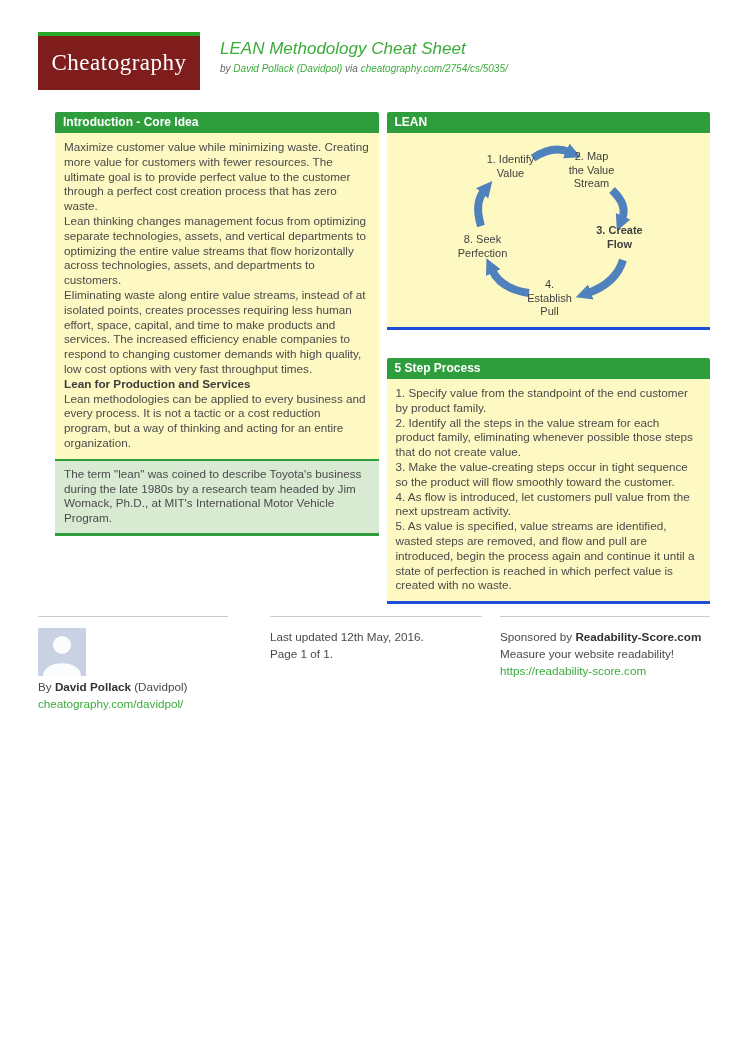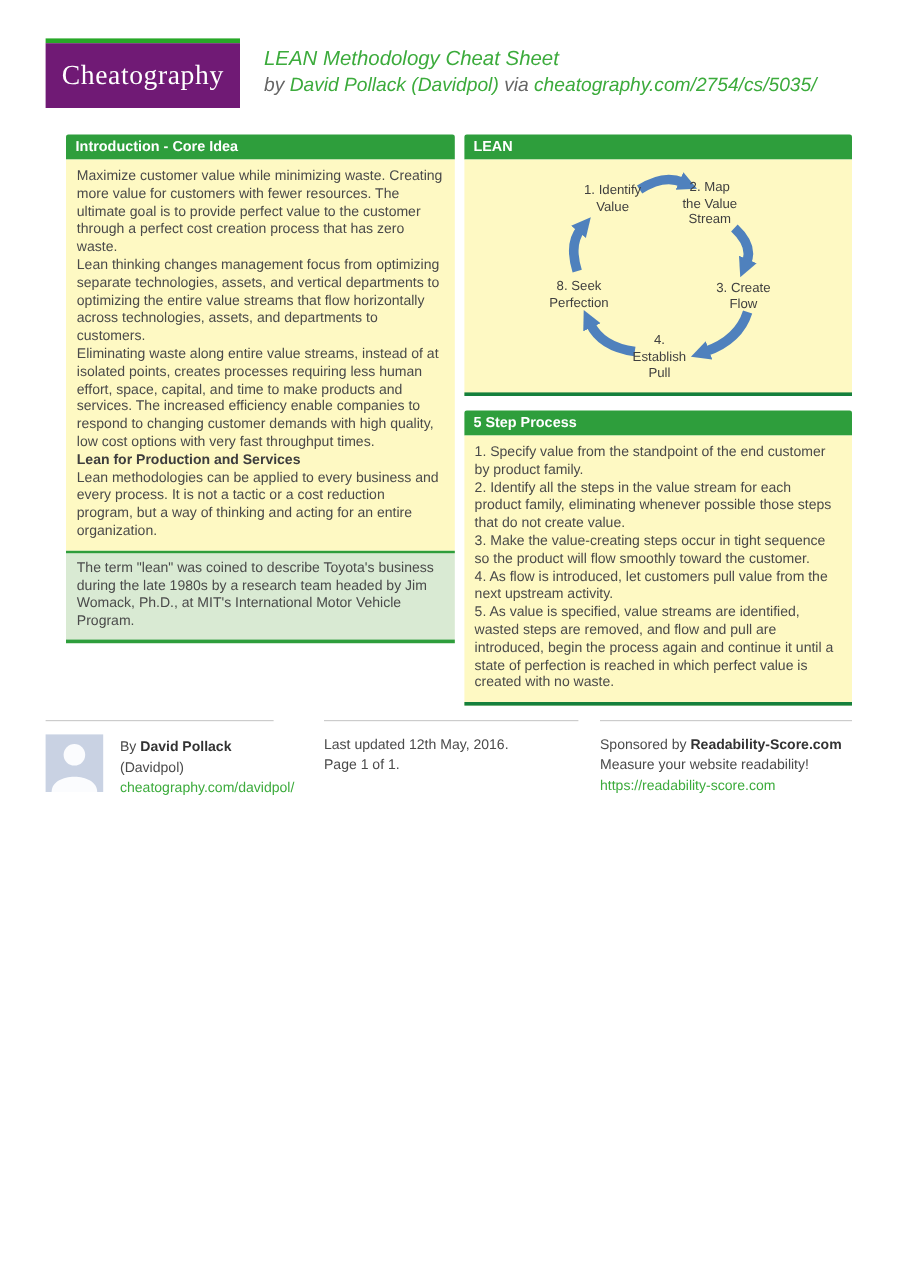--- a/index.html
+++ b/index.html
@@ -4,61 +4,61 @@
 <style>
   * { margin:0; padding:0; box-sizing:border-box; }
   html,body { background:#fff; }
   body { width:750px; height:1061px; position:relative; font-family:"Liberation Sans", sans-serif; }
   .page { width:750px; height:1061px; background:#fff; padding:32px 40px 0 38px; overflow:hidden; }
 
   
   .masthead { display:flex; align-items:flex-start; margin-bottom:22px; }
   .logo { width:162px; cursor:pointer; }
   .logo-bar { height:4px; background:#28A828; }
-  .logo-box { height:54px; background:#701a75; display:flex; align-items:center; justify-content:center; }
+  .logo-box { height:54px; background:#7f1d1d; display:flex; align-items:center; justify-content:center; }
   .logo-text { color:#fff; font-family:"Liberation Serif", serif; font-size:23px; letter-spacing:0.5px; }
   .title-block { margin-left:20px; padding-top:6px;font-style:italic; }
   .sheet-title { color:#3CAB3C; font-size:17px; font-weight:normal; line-height:22px; }
-  .byline { color:#666; font-size:16px; margin-top:3px; }
+  .byline { color:#666; font-size:10px; margin-top:3px; }
   .green-link { color:#3CAB3C; text-decoration:none; cursor:pointer; }
 
   
   .columns { display:flex; gap:8px; align-items:flex-start;padding-left:17px; }
   .col { width:332px; display:flex; flex-direction:column; }
   .panel-header { background:#2E9E3C; color:#fff; font-size:12px; font-weight:bold;
                   padding:4px 8px 4px 8px; border-radius:2px 2px 0 0; line-height:13px; }
   .panel-body { background:#fef9c3; padding:7px 9px 8px 9px; font-size:11.7px;
                 line-height:14.8px; color:#4A4A4A; }
   .panel-body p { margin:0; }
   .subhead { font-weight:bold; color:#3d3d3d; }
-  .bordered { border-bottom:3px solid #15803d; }
+  .bordered { border-bottom:3px solid #1d4ed8; }
   .panel-footnote { background:#D9EAD3; border-top:2px solid #2E9E3C; border-bottom:3px solid #2E9E3C;
                     padding:6px 9px 7px 9px; font-size:11.7px; line-height:14.8px; color:#4A4A4A; }
-  .panel + .panel { margin-top:12px; }
+  .panel + .panel { margin-top:28px; }
 
   
   .diagram { position:relative; height:197px; padding:0; }
   .diagram svg.arrows { position:absolute; left:0; top:0; width:332px; height:197px; }
   .diagram-label { position:absolute; width:96px; text-align:center; white-space:pre-line;
                    font-size:11px; line-height:13.5px; color:#3F3F3F; }
   .n1 { left:76px;  top:20px; }
   .n2 { left:157px; top:17px;text-align:center; }
-  .n3 { left:185px; top:101px; }
+  .n3 { left:185px; top:91px;font-weight:bold; }
   .n4 { left:115px; top:145px; }
   .n5 { left:48px;  top:100px; }
 
   
   .page-footer { position:relative; margin-top:12px; height:100px; }
   .fcol { position:absolute; top:0; border-top:1px solid #CCCCCC; padding-top:11px;
           font-size:11.7px; line-height:17px; color:#4A4A4A; }
   .fcol b { color:#333; }
   .author-col { left:0; width:190px; }
   .meta-col { left:232px; width:212px; }
   .sponsor-col { left:462px; width:210px; }
-  .author-inner { display:flex; }
+  .author-inner { display:flex;flex-direction:column; }
   .avatar { width:48px; height:48px; background:#C9D2E3; margin-right:14px; flex:0 0 48px; }
   .author-text { padding-top:2px; }
 </style>
 </head>
 <body>
 
 <div class="page">
 
   <header class="masthead">
     <div class="logo">

